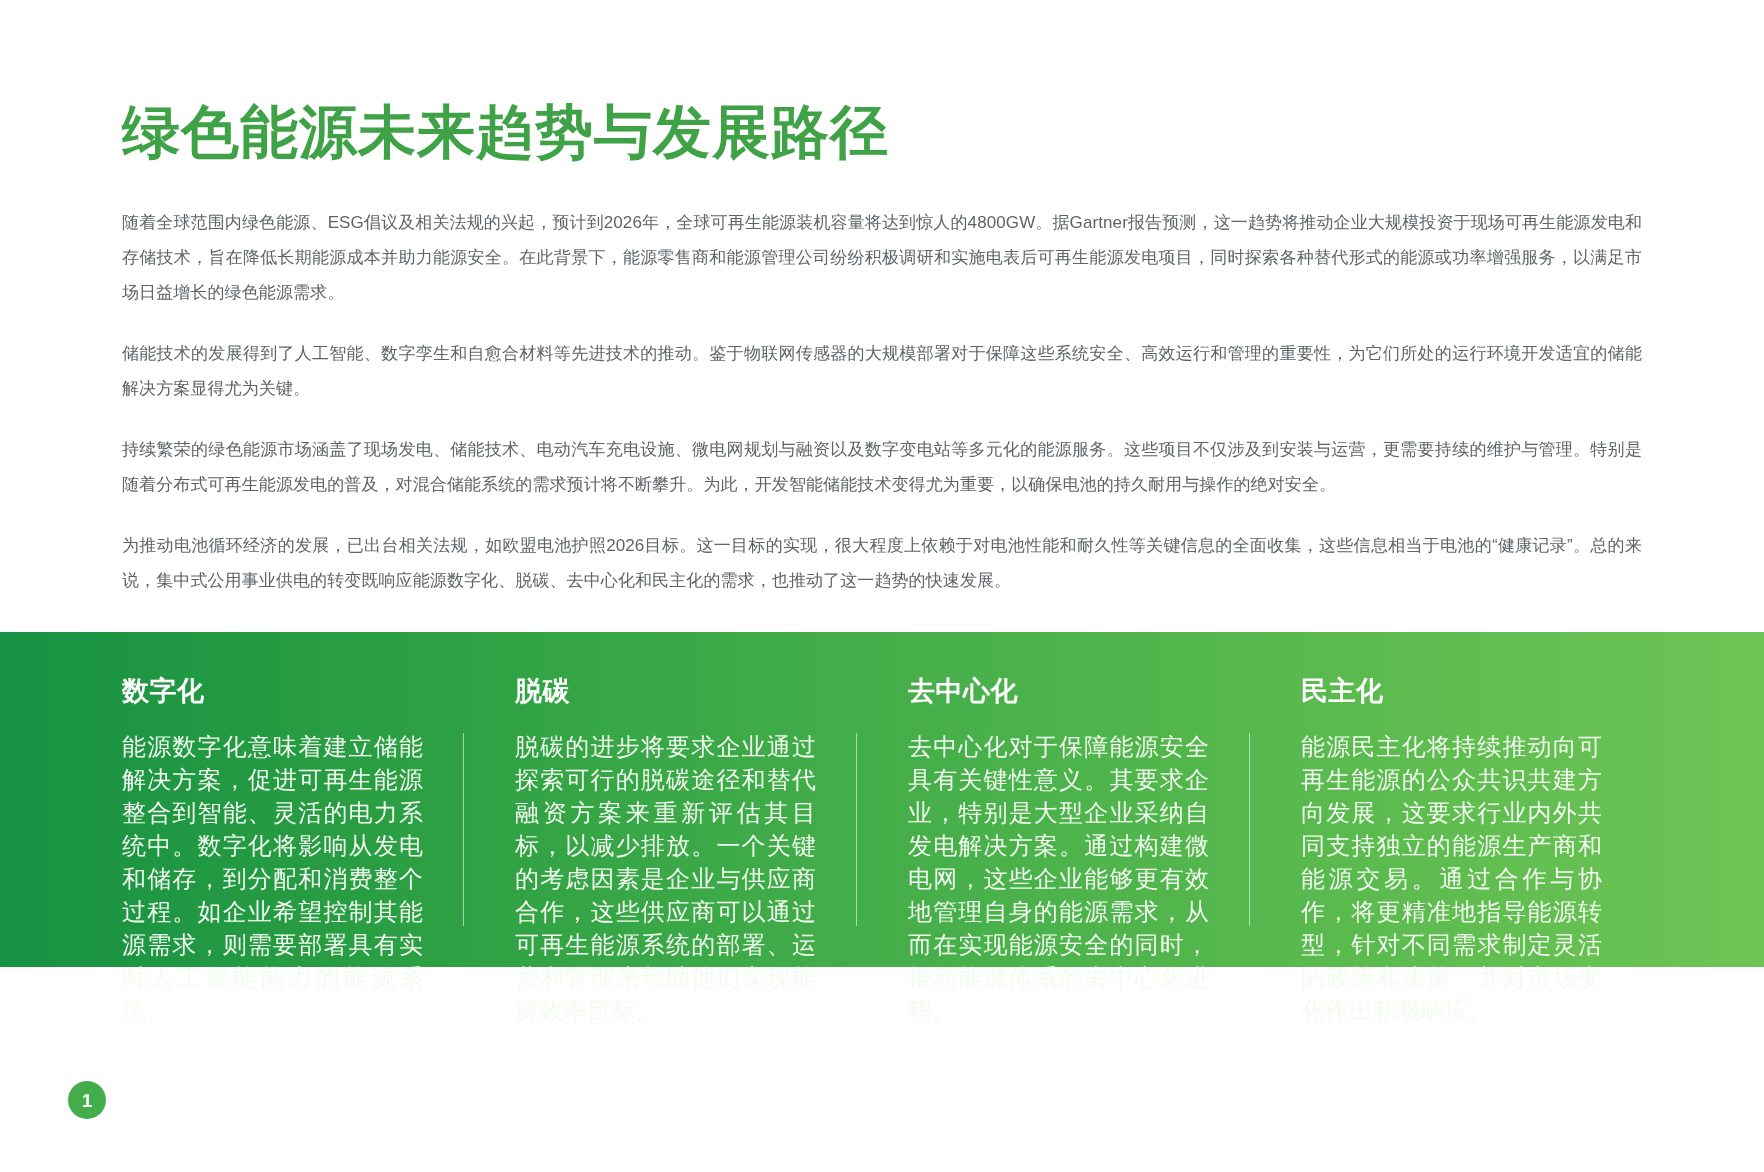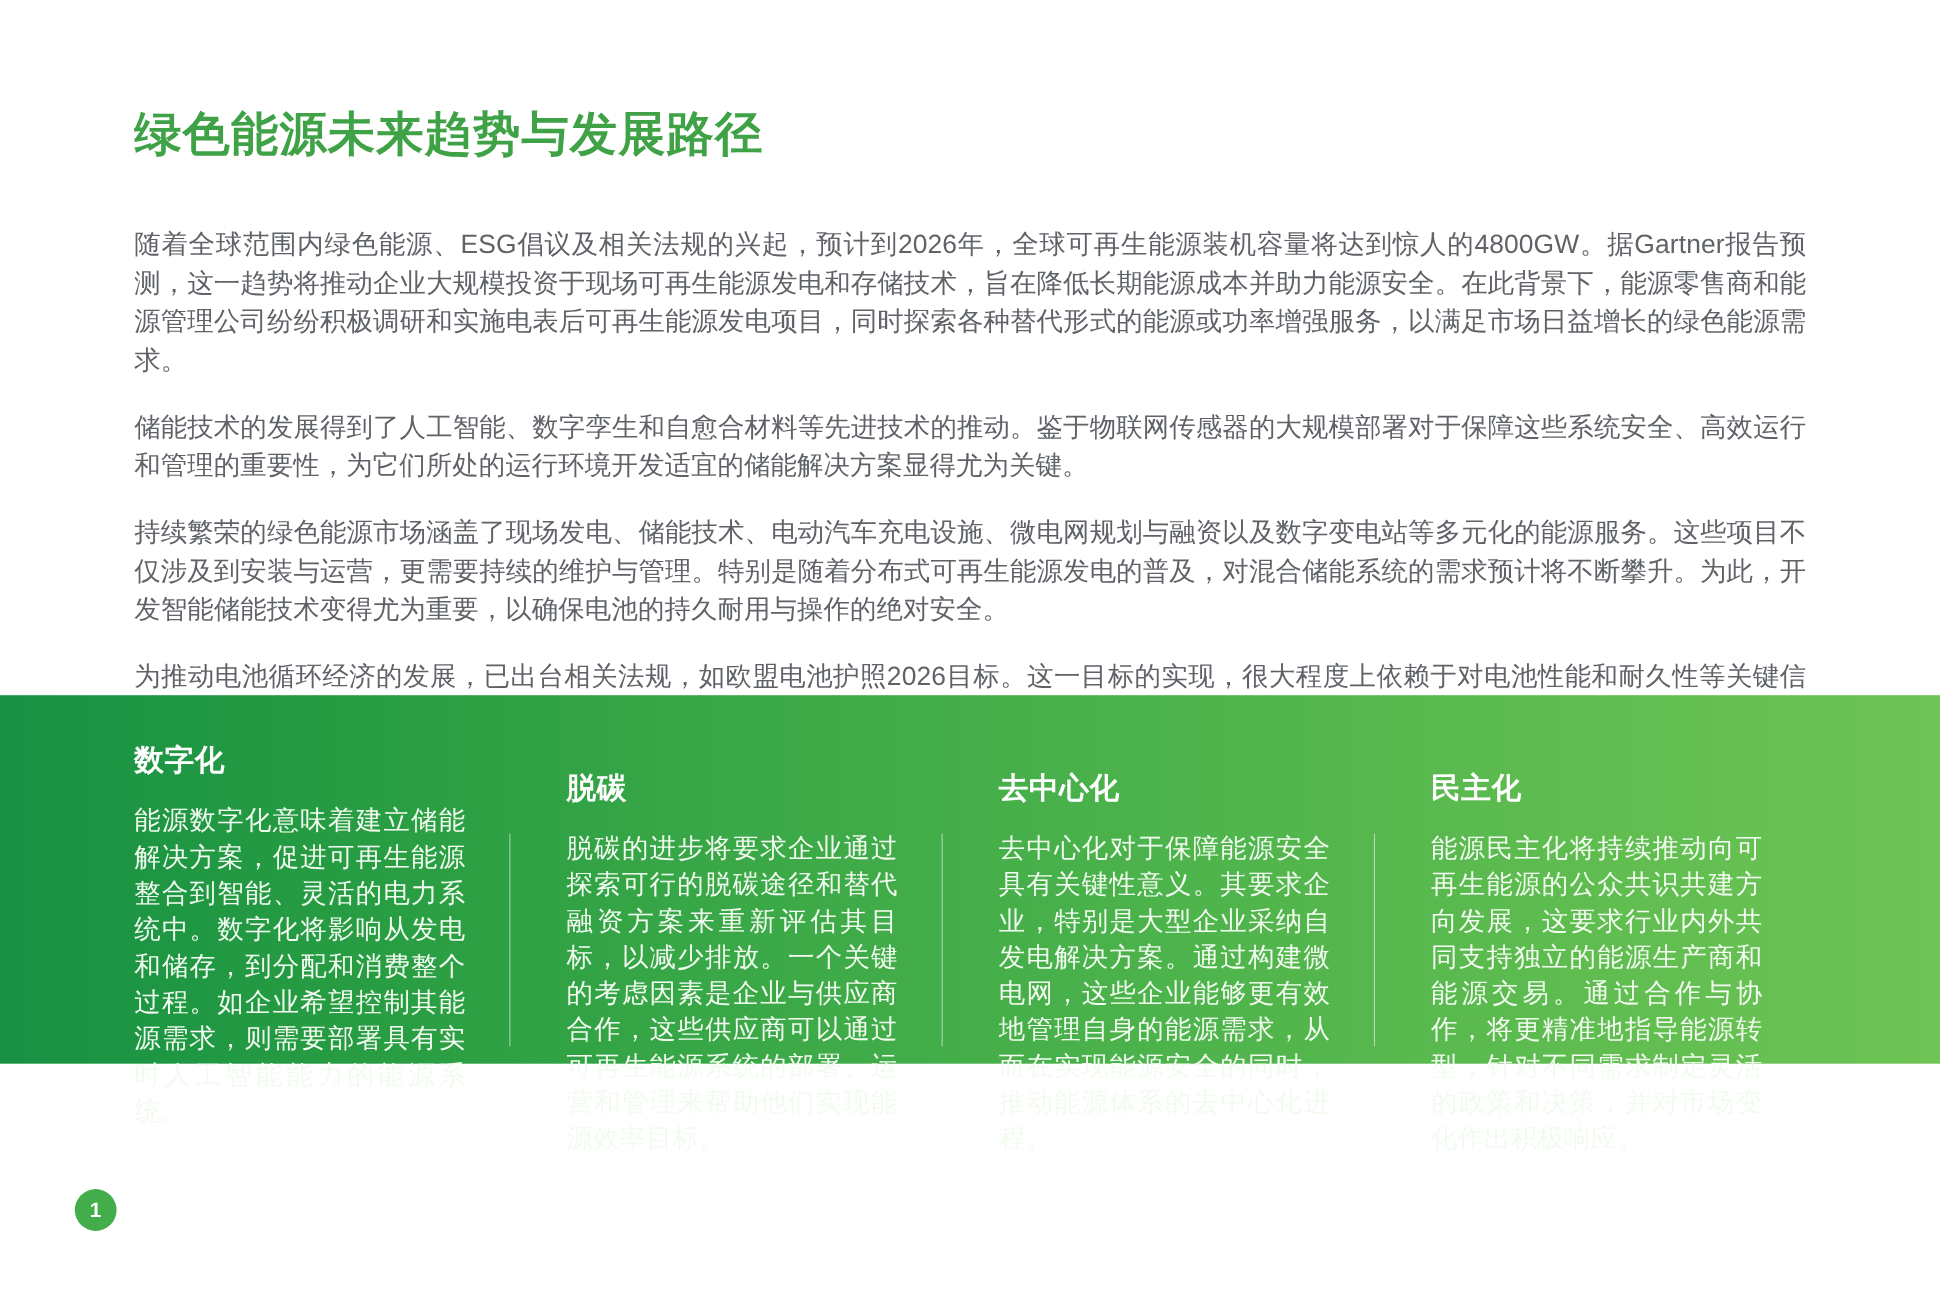--- a/index.html
+++ b/index.html
@@ -17,38 +17,38 @@
     height: 1172px;
     background: #ffffff;
     overflow: hidden;
   }
 
   
   .title {
     position: absolute;
     left: 122px;
     top: 96px;
-    font-size: 43px;
+    font-size: 58px;
     font-weight: 700;
     color: #3fa247;
     letter-spacing: 1px;
     line-height: 1.25;
     white-space: nowrap;
   }
 
   
   .body-wrap {
     position: absolute;
     left: 122px;
     top: 205px;
     width: 1520px;
   }
 
   .para {
-    font-size: 24px;
+    font-size: 17px;
     line-height: 35px;
     color: #5f6368;
     text-align: justify;
     text-justify: inter-ideograph;
     margin-bottom: 26px;
     letter-spacing: 0.1px;
   }
   .para:last-child { margin-bottom: 0; }
 
   
@@ -77,21 +77,21 @@
     flex-direction: row;
     align-items: flex-start;
     padding-top: 43px;
   }
 
   .col {
     position: relative;
     flex: 1 1 0;
     padding: 0 40px 0 0;
   }
-  .col + .col { padding-left: 52px; margin-top: 25px; }
+  .col + .col { padding-left: 52px; }
 
   .col-divider {
     position: absolute;
     left: 0;
     top: 58px;
     width: 1px;
     height: 193px;
     background: rgba(255,255,255,0.55);
   }
   .col:first-child .col-divider { display: none; }

